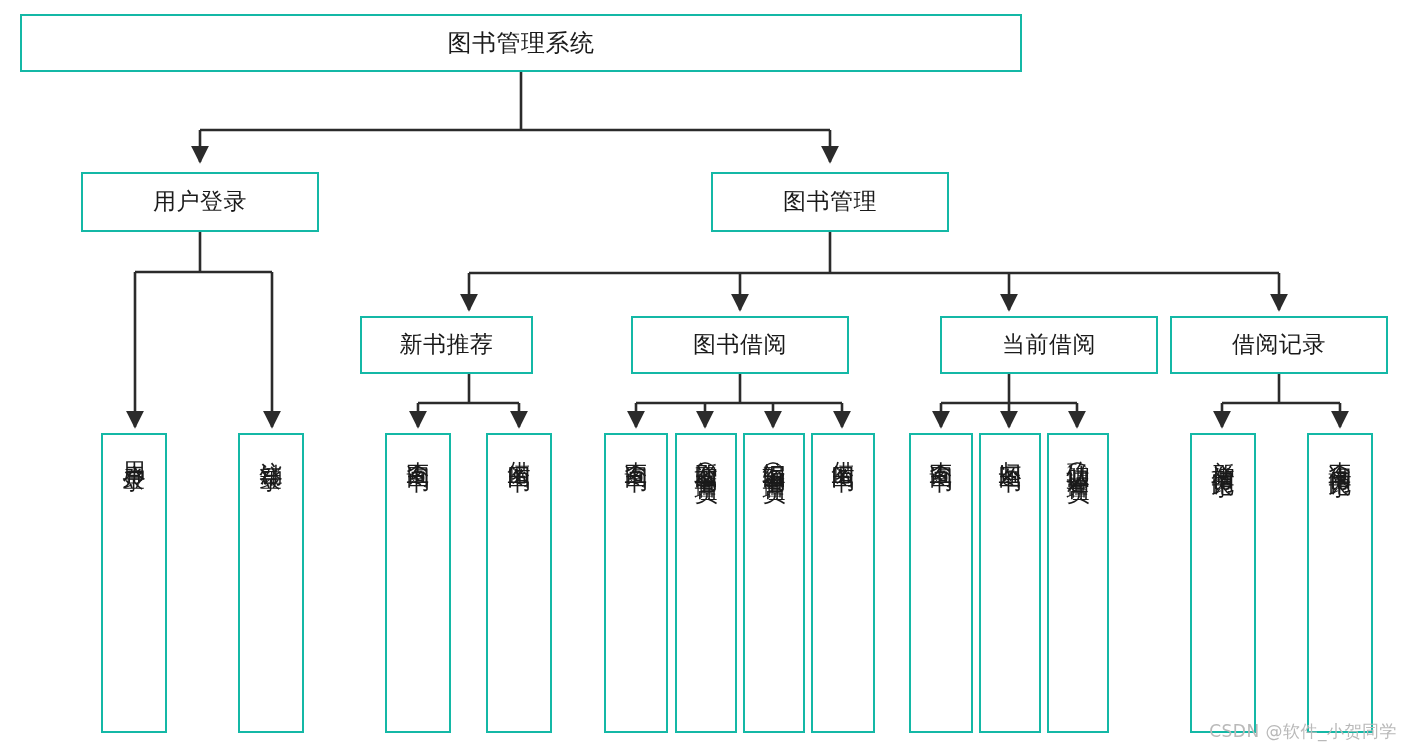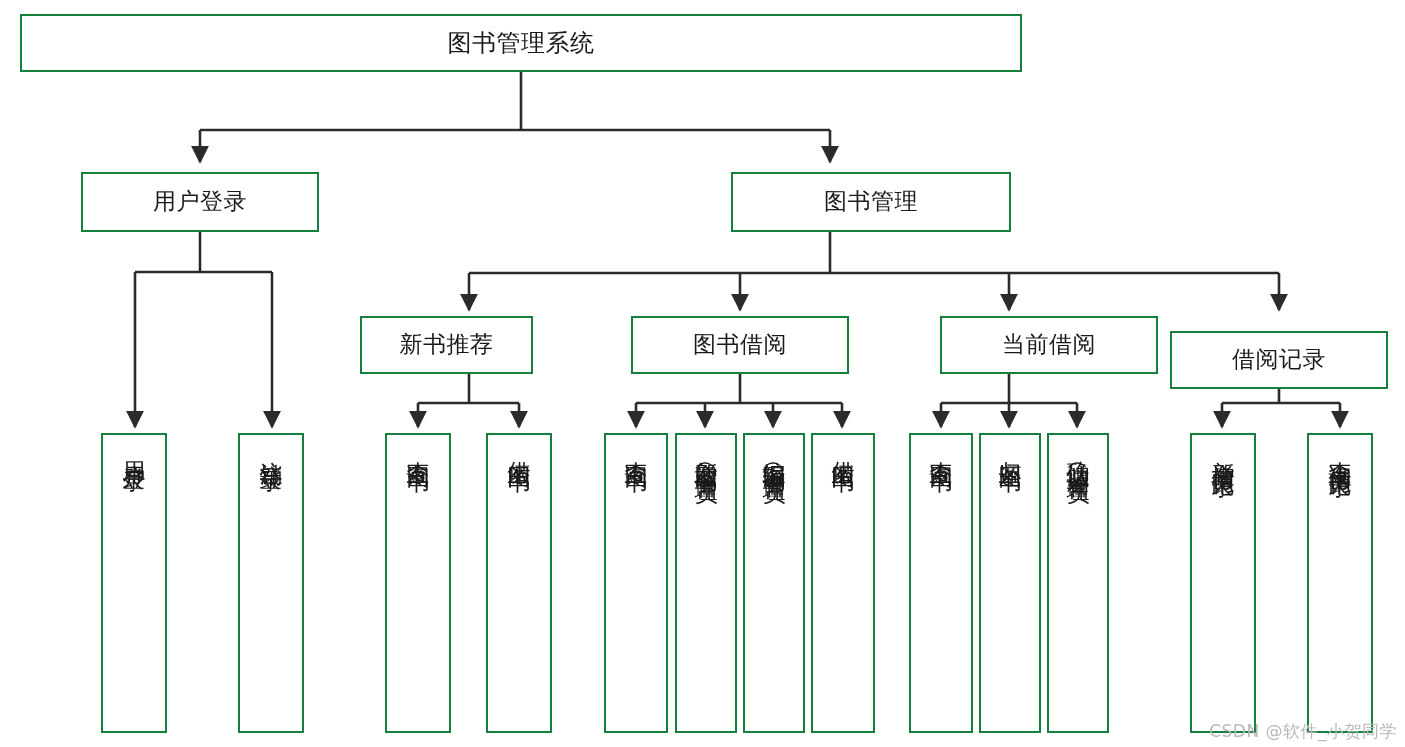--- a/index.html
+++ b/index.html
@@ -23,21 +23,21 @@
     left: 0;
     top: 0;
     width: 1405px;
     height: 747px;
     pointer-events: none;
   }
   .node {
     position: absolute;
     box-sizing: border-box;
     background: #ffffff;
-    border: 2px solid #15803d;
+    border: 2px solid #14b8a6;
     display: flex;
     align-items: center;
     justify-content: center;
     color: #1a1a1a;
   }
   .node .lbl {
     display: block;
     text-align: center;
     line-height: 1.18;
     white-space: nowrap;
@@ -130,34 +130,34 @@
     </g>
   </svg>
 
   <div class="node horiz root" style="left:20px; top:14px; width:1002px; height:58px;">
     <span class="lbl">图书管理系统</span>
   </div>
 
   <div class="node horiz" style="left:81px; top:172px; width:238px; height:60px;">
     <span class="lbl">用户登录</span>
   </div>
-  <div class="node horiz" style="left:711px; top:172px; width:280px; height:60px;margin-left:20px;">
+  <div class="node horiz" style="left:711px; top:172px; width:238px; height:60px;">
     <span class="lbl">图书管理</span>
   </div>
 
   <div class="node horiz" style="left:360px; top:316px; width:173px; height:58px;">
     <span class="lbl">新书推荐</span>
   </div>
   <div class="node horiz" style="left:631px; top:316px; width:218px; height:58px;">
     <span class="lbl">图书借阅</span>
   </div>
   <div class="node horiz" style="left:900px; top:316px; width:218px; height:58px;margin-left:40px;">
     <span class="lbl">当前借阅</span>
   </div>
-  <div class="node horiz" style="left:1170px; top:331px; width:218px; height:58px;">
+  <div class="node horiz" style="left:1170px; top:316px; width:218px; height:58px;">
     <span class="lbl">借阅记录</span>
   </div>
 
   <div class="node vert" style="left:101px; top:433px; width:66px; height:300px;">
     <span class="lbl">用户登录</span>
   </div>
   <div class="node vert" style="left:238px; top:433px; width:66px; height:300px;">
     <span class="lbl">注销登录</span>
   </div>
 

